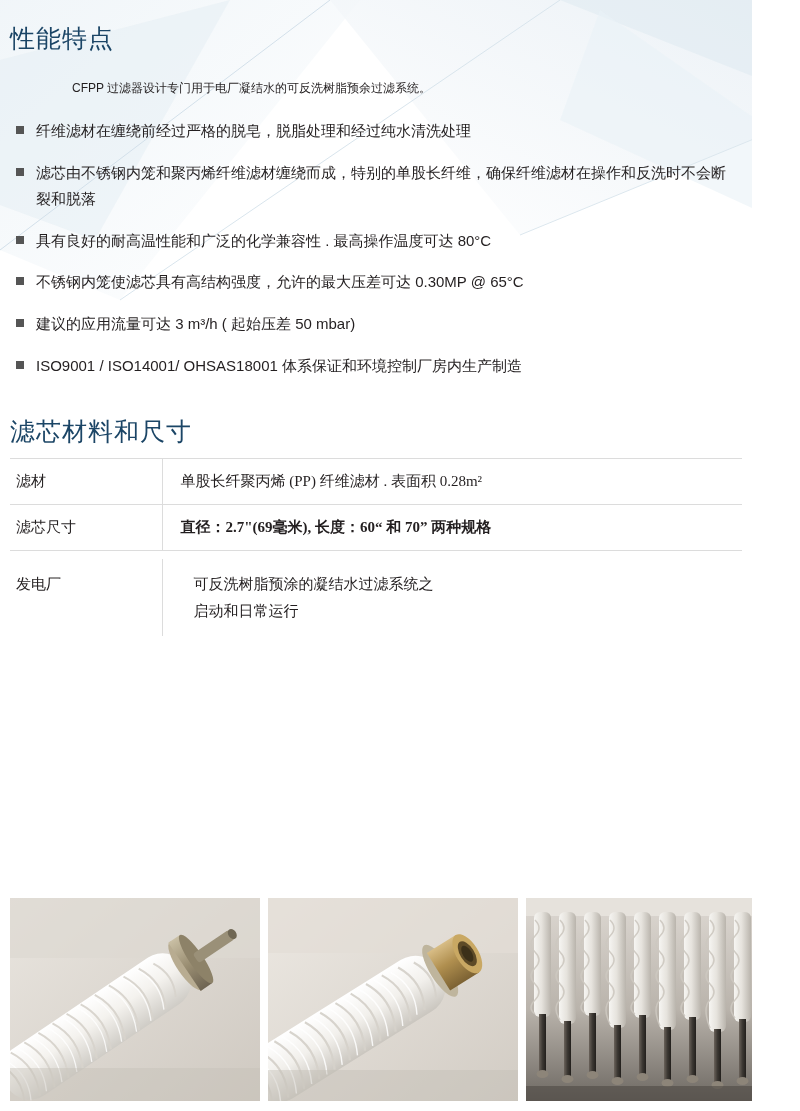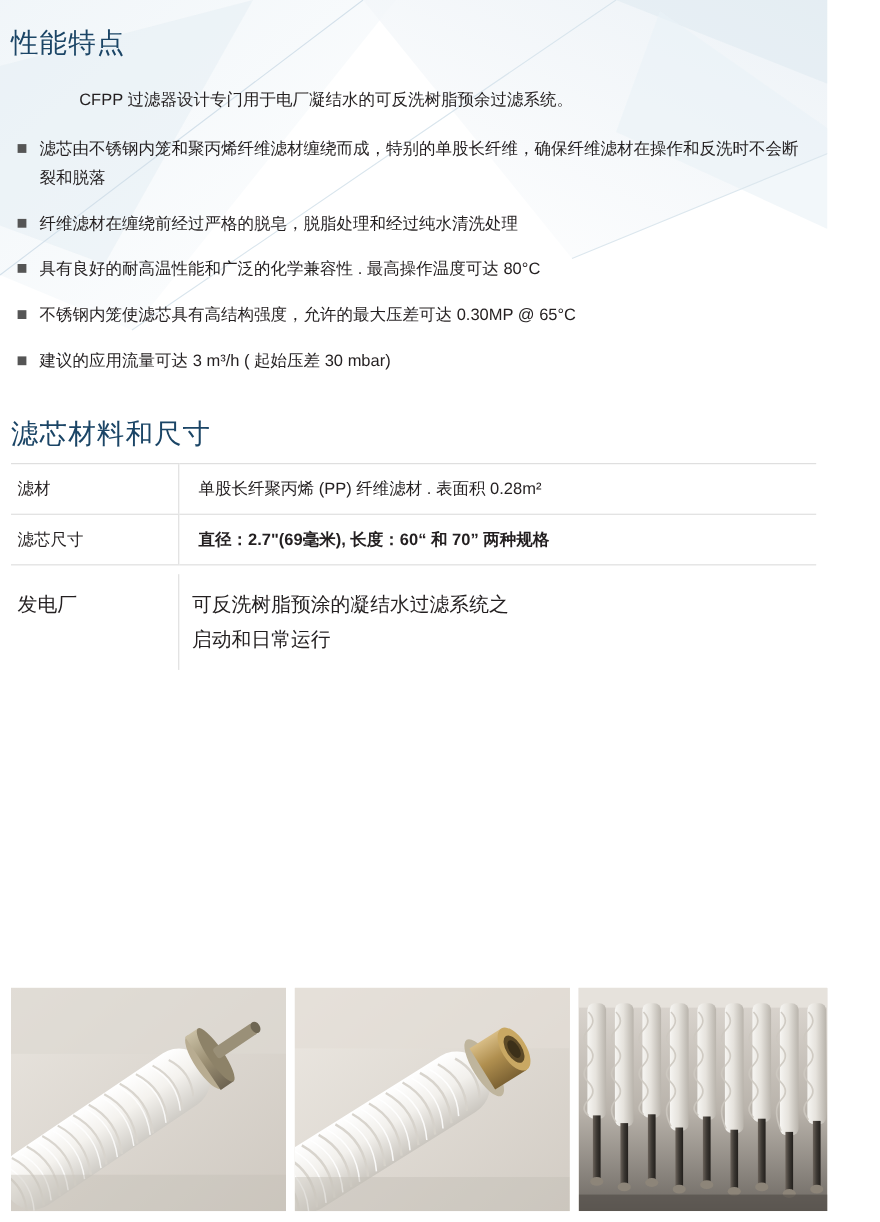--- a/index.html
+++ b/index.html
@@ -37,21 +37,21 @@
   h2.section-title {
     font-size: 25px;
     font-weight: normal;
     color: #1b4566;
     margin: 22px 0 10px 0;
     letter-spacing: 1px;
   }
   h2.section-title.second { margin-top: 36px; }
 
   .intro {
-    font-size: 15px;
+    font-size: 12px;
     color: #231f20;
     margin: 24px 0 20px 0;
     padding-left: 62px;
     line-height: 1.6;
   }
 
   ul.features {
     list-style: none;
     margin: 0;
     padding: 0 4px 0 4px;
@@ -71,20 +71,21 @@
     top: 8px;
     width: 8px;
     height: 8px;
     background: #555;
   }
 
   table.spec {
     width: 100%;
     border-collapse: collapse;
     margin-top: 8px;
+    font-family: Liberation Serif, serif;
   }
   table.spec td {
     font-size: 15px;
     color: #231f20;
     padding: 11px 0 11px 0;
     vertical-align: top;
     line-height: 1.55;
     border-bottom: 1px solid #dcdcdc;
   }
   table.spec tr:first-child td { border-top: 1px solid #dcdcdc; }
@@ -93,30 +94,30 @@
     padding-left: 6px;
   }
   table.spec td.value {
     border-left: 1px solid #dcdcdc;
     padding-left: 18px;
   }
   table.spec td.value.bold { font-weight: bold; }
 
   table.apps { width: 100%; border-collapse: collapse; margin-top: 8px; }
   table.apps td {
-    font-size: 18px;
+    font-size: 15px;
     color: #231f20;
     padding: 12px 0;
     vertical-align: top;
     line-height: 1.75;
   }
   table.apps td.label { width: 152px; padding-left: 6px; }
   table.apps td.value {
     border-left: 1px solid #dcdcdc;
-    padding-left: 12px;
+    padding-left: 31px;
   }
 
   .photo-row {
     position: absolute;
     left: 10px;
     bottom: 10px;
     width: 780px;
     display: flex;
     gap: 8px;
   }
@@ -159,25 +160,26 @@
     </svg>
   </div>
 
   <div class="content">
 
     <h2 class="section-title">性能特点</h2>
 
     <p class="intro">CFPP 过滤器设计专门用于电厂凝结水的可反洗树脂预余过滤系统。</p>
 
     <ul class="features">
+      <li>纤维滤材在缠绕前经过严格的脱皂，脱脂处理和经过纯水清洗处理</li>
       <li>滤芯由不锈钢内笼和聚丙烯纤维滤材缠绕而成，特别的单股长纤维，确保纤维滤材在操作和反洗时不会断裂和脱落</li>
-      <li>纤维滤材在缠绕前经过严格的脱皂，脱脂处理和经过纯水清洗处理</li>
       <li>具有良好的耐高温性能和广泛的化学兼容性 . 最高操作温度可达 80°C</li>
       <li>不锈钢内笼使滤芯具有高结构强度，允许的最大压差可达 0.30MP @ 65°C</li>
-      <li>建议的应用流量可达 3 m³/h ( 起始压差 30 mbar)</li>
+      <li>建议的应用流量可达 3 m³/h ( 起始压差 50 mbar)</li>
+      <li>ISO9001 / ISO14001/ OHSAS18001 体系保证和环境控制厂房内生产制造</li>
     </ul>
 
     <h2 class="section-title second">滤芯材料和尺寸</h2>
 
     <table class="spec">
       <tbody>
           <tr>
         <td class="label">滤材</td>
         <td class="value">单股长纤聚丙烯 (PP) 纤维滤材 . 表面积 0.28m²</td>
       </tr>

